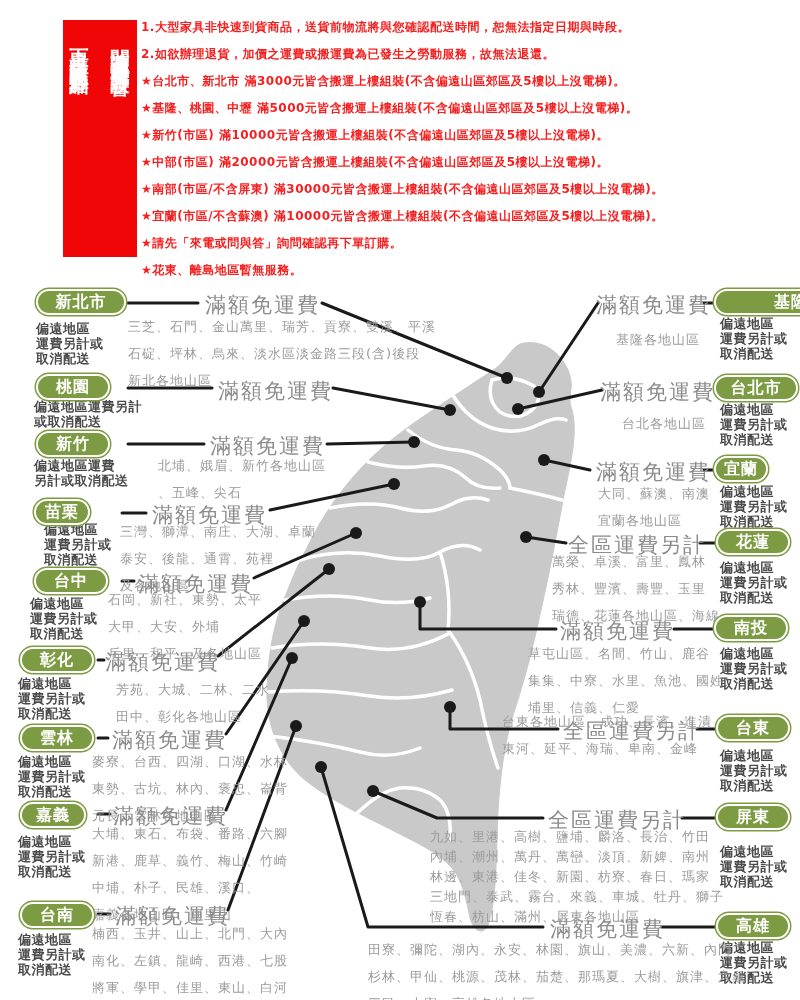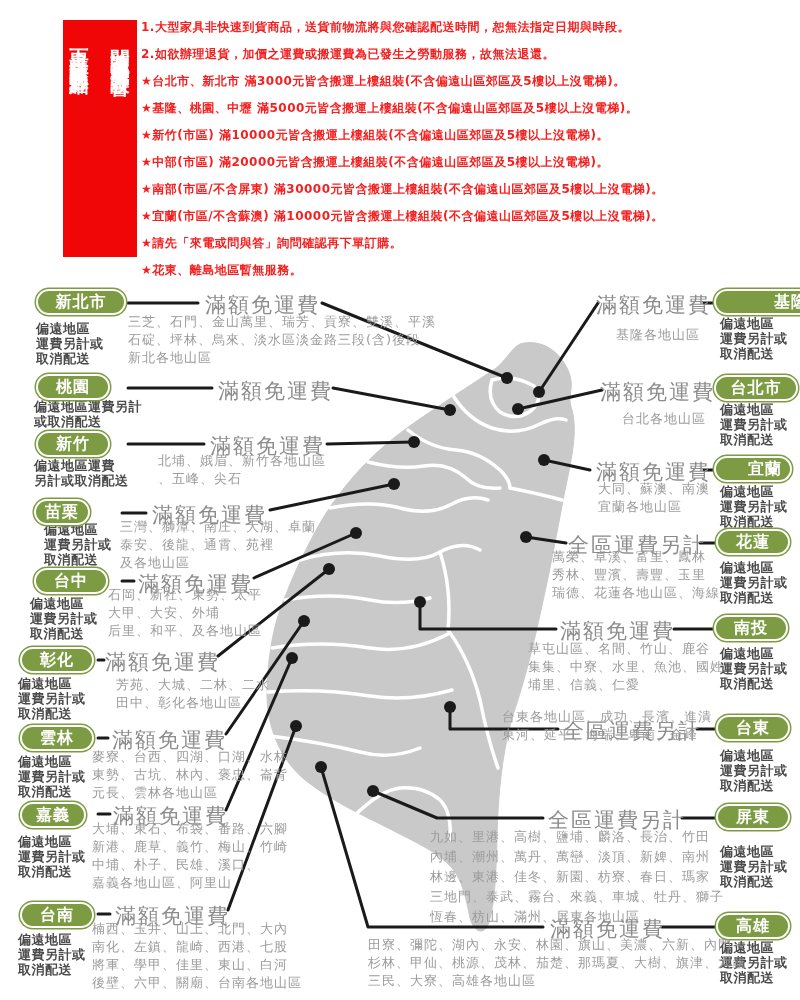--- a/index.html
+++ b/index.html
@@ -14,21 +14,21 @@
   .red-lines{color:#f61e1e;font-size:12px;font-weight:bold;line-height:27px;white-space:pre-line;
     letter-spacing:0.5px;}
   .pill{position:absolute;z-index:3;height:26px;border-radius:14px;background:#7d9b42;
     box-shadow:0 0 0 2px #fff inset, 0 0 0 1.5px #7d9b42;
     color:#fff;font-weight:bold;font-size:16px;display:flex;align-items:center;justify-content:center;
     letter-spacing:1px;}
   .fee-title{position:absolute;z-index:2;color:#8c8c8c;font-size:21px;letter-spacing:2px;
     white-space:nowrap;font-weight:500;}
   .note{position:absolute;z-index:2;color:#4b4b4b;font-size:13px;font-weight:bold;line-height:15px;
     white-space:pre-line;letter-spacing:0.5px;}
-  .areas{position:absolute;z-index:2;color:#9b9b9b;font-size:13px;line-height:18px;
+  .areas{position:absolute;z-index:2;color:#9b9b9b;font-size:13px;line-height:27px;
     white-space:pre-line;letter-spacing:1px;}
 </style>
 </head>
 <body>
 
 <div id="canvas">
 
   <svg id="maplayer" width="800" height="1000" viewBox="0 0 800 1000">
 
     <path fill="#c9c9c9" stroke="#c9c9c9" stroke-width="1" d="M 520,344 C 542,338 560,352 568,370 C 576,388 566,396 572,410
@@ -236,21 +236,21 @@
   <div class="fee-title" style="left:600px;top:378px;">滿額免運費</div>
   <div class="pill" style="left:714px;top:375px;width:84px;">
       <span>台北市</span>
     </div>
   <div class="note" style="left:720px;top:402px;">偏遠地區
 運費另計或
 取消配送</div>
   <div class="areas" style="left:622px;top:410px;text-align:right;">台北各地山區</div>
 
   <div class="fee-title" style="left:596px;top:458px;">滿額免運費</div>
-  <div class="pill" style="left:714px;top:456px;width:54px;padding-left:24px;">
+  <div class="pill" style="left:714px;top:456px;width:54px;">
       <span>宜蘭</span>
     </div>
   <div class="note" style="left:720px;top:484px;">偏遠地區
 運費另計或
 取消配送</div>
   <div class="areas" style="left:598px;top:480px;">大同、蘇澳、南澳
 宜蘭各地山區</div>
 
   <div class="fee-title" style="left:568px;top:531px;">全區運費另計</div>
   <div class="pill" style="left:716px;top:529px;width:74px;">

